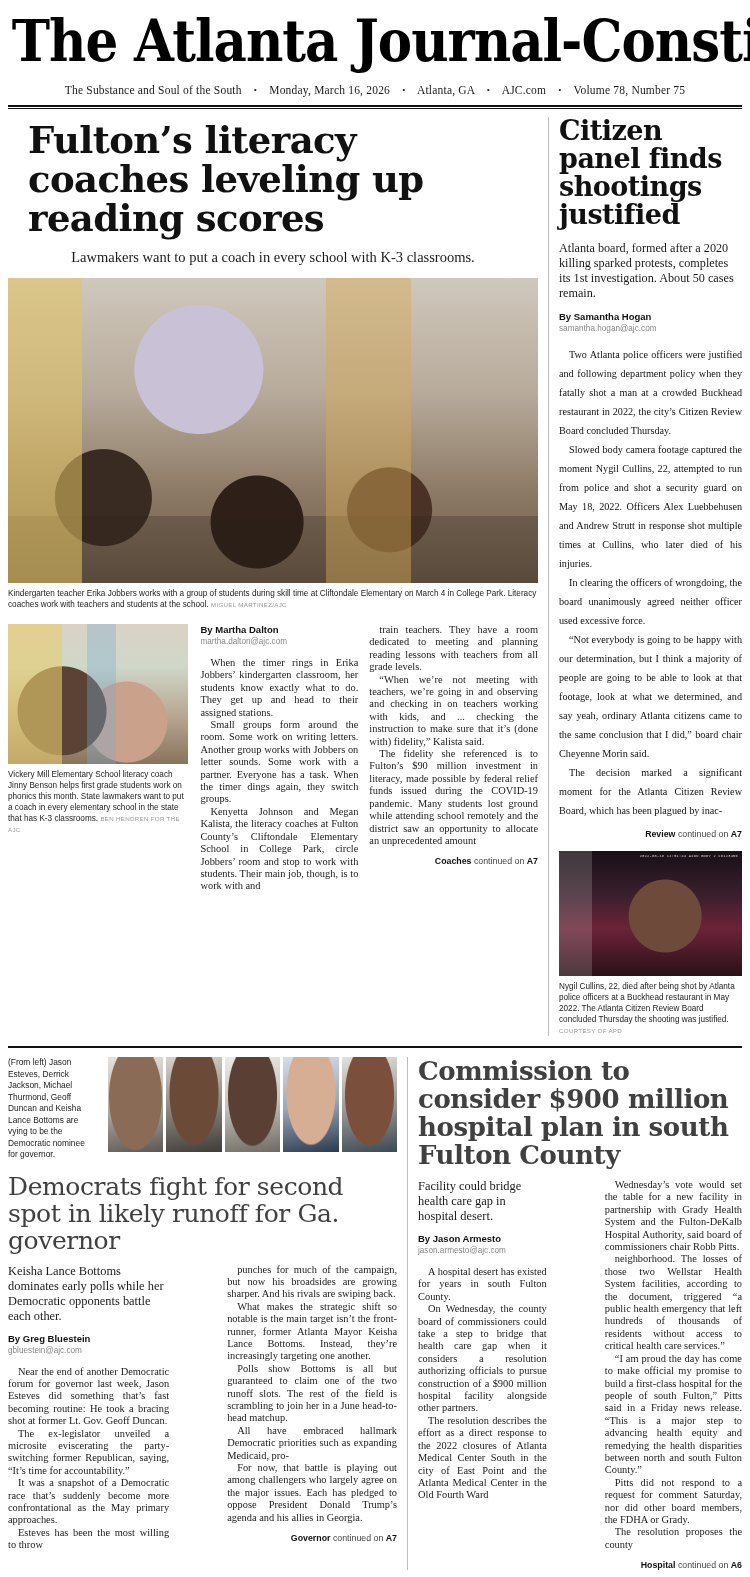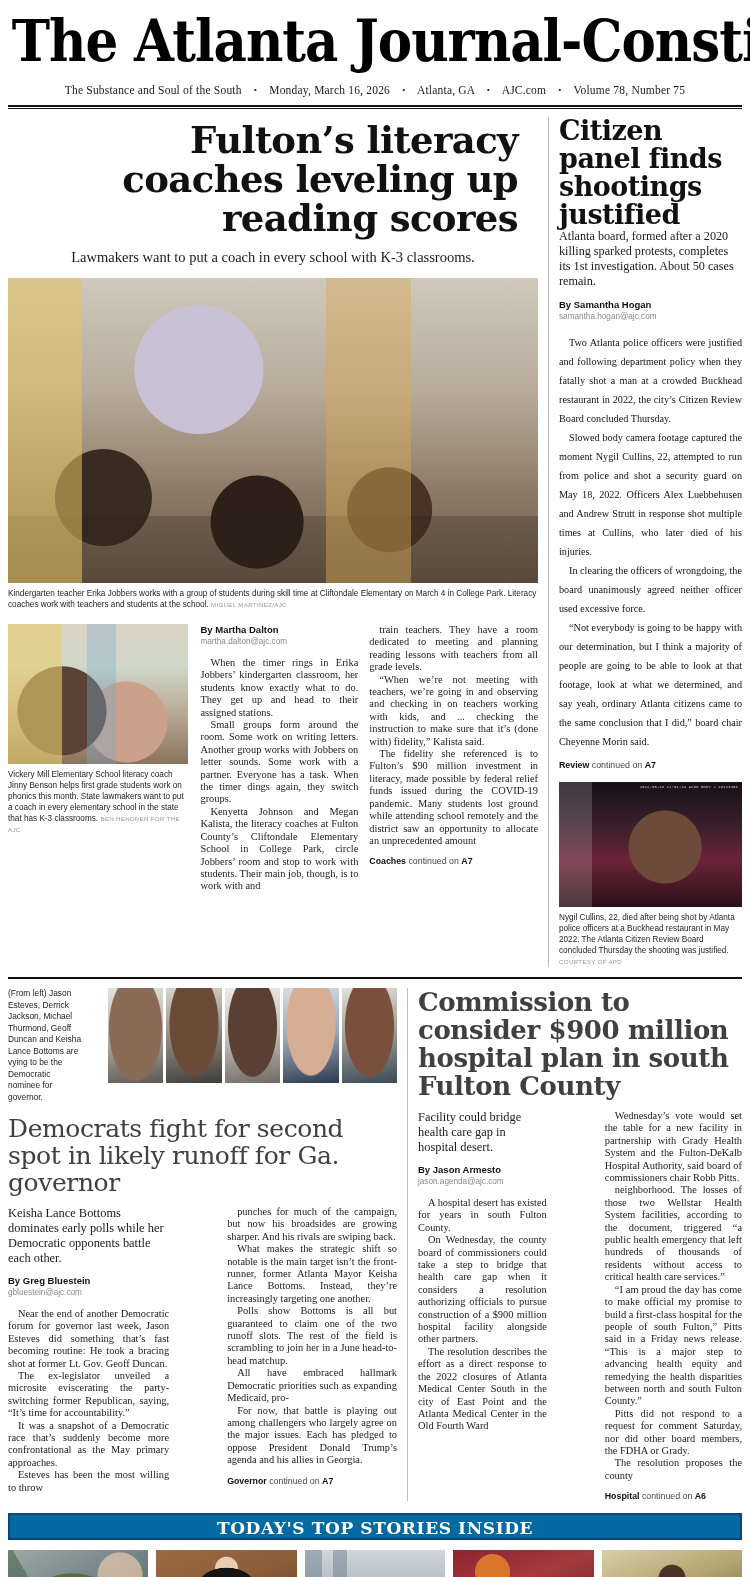--- a/index.html
+++ b/index.html
@@ -37,21 +37,21 @@
   .rule-double { margin-top:9px; border-top:2.5px solid #111; border-bottom:1px solid #111; height:4px; }
 
   
   .top-area { display:flex; margin-top:8px; }
   .top-left { width:540px; padding-right:10px; }
   .top-right { width:194px; border-left:1px solid #bbb; padding-left:10px; }
 
   .lede-hed {
     font-family:"DejaVu Serif", serif;
     font-weight:bold; font-size:37px; line-height:39px;
-    text-align:right; letter-spacing:-0.6px; color:#111;
+    text-align:left; letter-spacing:-0.6px; color:#111;
     padding:4px 20px 0 20px;
   }
   .lede-deck {
     text-align:center; font-size:14.5px; line-height:18px;
     margin-top:10px; color:#1a1a1a;
   }
 
   
   .photo { position:relative; overflow:hidden; background:#caa; }
   .photo-main { width:100%; height:305px; margin-top:12px; }
@@ -72,45 +72,45 @@
     font-weight:bold; font-size:9.5px; color:#111; line-height:12px;
   }
   .byemail {
     font-family:"Liberation Sans", sans-serif;
     font-size:8.2px; color:#888; line-height:12px; margin-bottom:9px;
   }
   .body { font-size:10.4px; line-height:12.4px; text-align:justify; color:#1a1a1a; }
   .body p { margin:0; text-indent:10px; }
   .jump {
     font-family:"Liberation Sans", sans-serif;
-    font-size:8.8px; margin-top:9px; color:#444;
+    font-size:8.8px; margin-top:9px; color:#444;text-align:right;
   }
   .jump b { color:#111; }
 
   
   .rail-hed {
     font-family:"DejaVu Serif", serif; font-weight:bold;
     font-size:27px; line-height:28px; letter-spacing:-0.5px; color:#111;
   }
-  .rail-deck { font-size:12.2px; line-height:15px; color:#1a1a1a; }
+  .rail-deck { font-size:12.2px; line-height:15px; margin-top:12px; color:#1a1a1a; }
   .rail-body { font-size:10.2px; line-height:19px; text-align:justify; margin-top:10px; }
   .rail-body p { margin:0; text-indent:10px; }
   .photo-rail { width:100%; height:125px; margin-top:12px; }
 
   .rule-heavy { border-top:2px solid #111; margin:10px 0 0 0; }
 
   
   .mid { display:flex; margin-top:9px; }
   .mid-left { width:400px; padding-right:10px; border-right:1px solid #bbb;}
   .mid-right { width:334px; padding-left:10px; }
 
   .strip { display:flex; }
   .strip-cap {
     width:100px; font-family:"Liberation Sans", sans-serif;
-    font-size:8.4px; line-height:11.5px; color:#222; padding-right:24px;
+    font-size:8.4px; line-height:11.5px; color:#222; padding-right:12px;
   }
   .strip-photos { display:flex; gap:3px; flex:1; }
   .strip-photos .ph { flex:1; height:95px; }
 
   .mid-hed {
     font-family:"DejaVu Serif", serif; font-weight:normal;
     font-size:25px; line-height:27px; letter-spacing:-0.4px; color:#404040;
     margin-top:12px;
   }
   .mid-hed.bold { font-weight:bold; font-size:26px; line-height:28px; }
@@ -307,20 +307,21 @@
       <div class="rail-hed">Citizen panel finds shootings justified</div>
       <div class="rail-deck">Atlanta board, formed after a 2020 killing sparked protests, completes its 1st investigation. About 50 cases remain.</div>
       <div style="height:10px"></div>
       <div class="byline">By Samantha Hogan</div>
       <div class="byemail">samantha.hogan@ajc.com</div>
       <div class="rail-body">
         <p>Two Atlanta police officers were justified and following department policy when they fatally shot a man at a crowded Buckhead restaurant in 2022, the city’s Citizen Review Board concluded Thursday.</p>
         <p>Slowed body camera footage captured the moment Nygil Cullins, 22, attempted to run from police and shot a security guard on May 18, 2022. Officers Alex Luebbehusen and Andrew Strutt in response shot multiple times at Cullins, who later died of his injuries.</p>
         <p>In clearing the officers of wrongdoing, the board unanimously agreed neither officer used excessive force.</p>
         <p>“Not everybody is going to be happy with our determination, but I think a majority of people are going to be able to look at that footage, look at what we determined, and say yeah, ordinary Atlanta citizens came to the same conclusion that I did,” board chair Cheyenne Morin said.</p>
+        <p>The decision marked a significant moment for the Atlanta Citizen Review Board, which has been plagued by inac-</p>
       </div>
       <div class="jump">
         <b>Review</b>
         <span>continued on</span>
         <b>A7</b>
       </div>
       <div class="photo photo-rail art-bodycam">
         <div class="tscode">2022-05-18 12:51:44 AXON BODY 2 X8123456</div>
       </div>
       <div class="cap">
@@ -379,21 +380,21 @@
     </div>
 
     <div class="mid-right">
       <div class="mid-hed bold" style="margin-top:0">Commission to consider $900 million hospital plan in south Fulton County</div>
 
       <div class="mid-cols">
         <div class="mid-col">
           <div class="mid-deck">Facility could bridge health care gap in hospital desert.</div>
           <div style="height:9px"></div>
           <div class="byline">By Jason Armesto</div>
-          <div class="byemail">jason.agenda@ajc.com</div>
+          <div class="byemail">jason.armesto@ajc.com</div>
           <div class="body">
             <p>A hospital desert has existed for years in south Fulton County.</p>
             <p>On Wednesday, the county board of commissioners could take a step to bridge that health care gap when it considers a resolution authorizing officials to pursue construction of a $900 million hospital facility alongside other partners.</p>
             <p>The resolution describes the effort as a direct response to the 2022 closures of Atlanta Medical Center South in the city of East Point and the Atlanta Medical Center in the Old Fourth Ward</p>
           </div>
         </div>
         <div class="mid-col">
           <div class="body">
             <p>Wednesday’s vote would set the table for a new facility in partnership with Grady Health System and the Fulton-DeKalb Hospital Authority, said board of commissioners chair Robb Pitts.</p>
             <p>neighborhood. The losses of those two Wellstar Health System facilities, according to the document, triggered “a public health emergency that left hundreds of thousands of residents without access to critical health care services.”</p>

